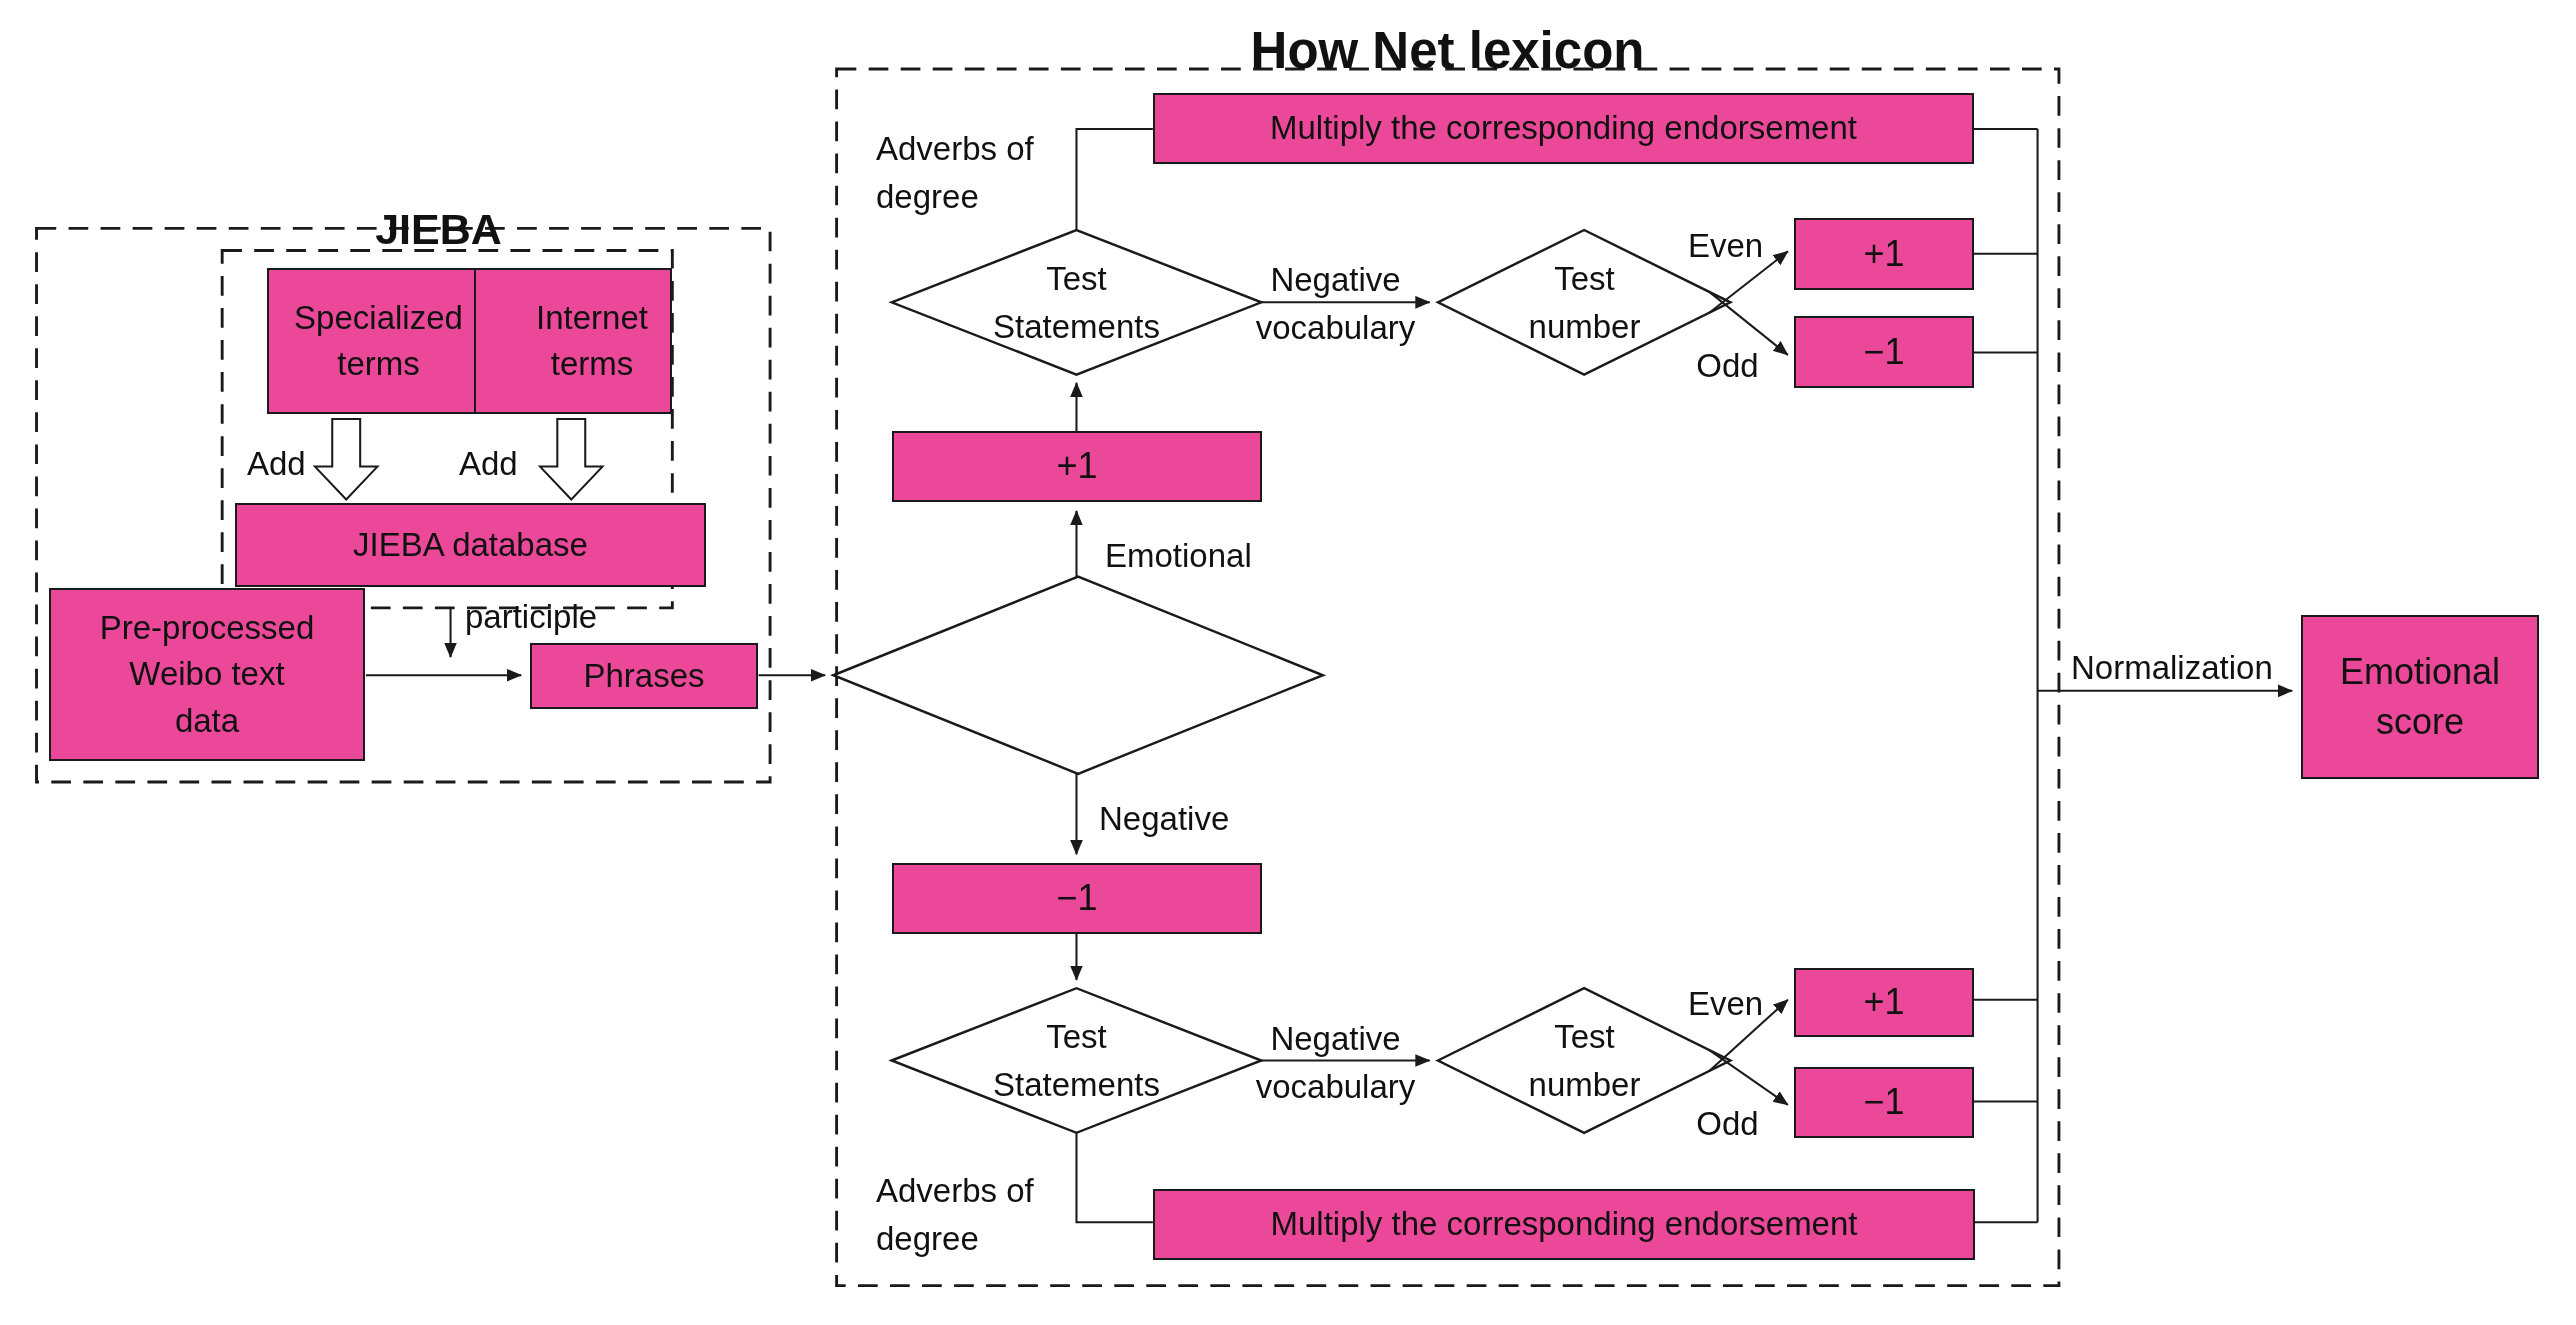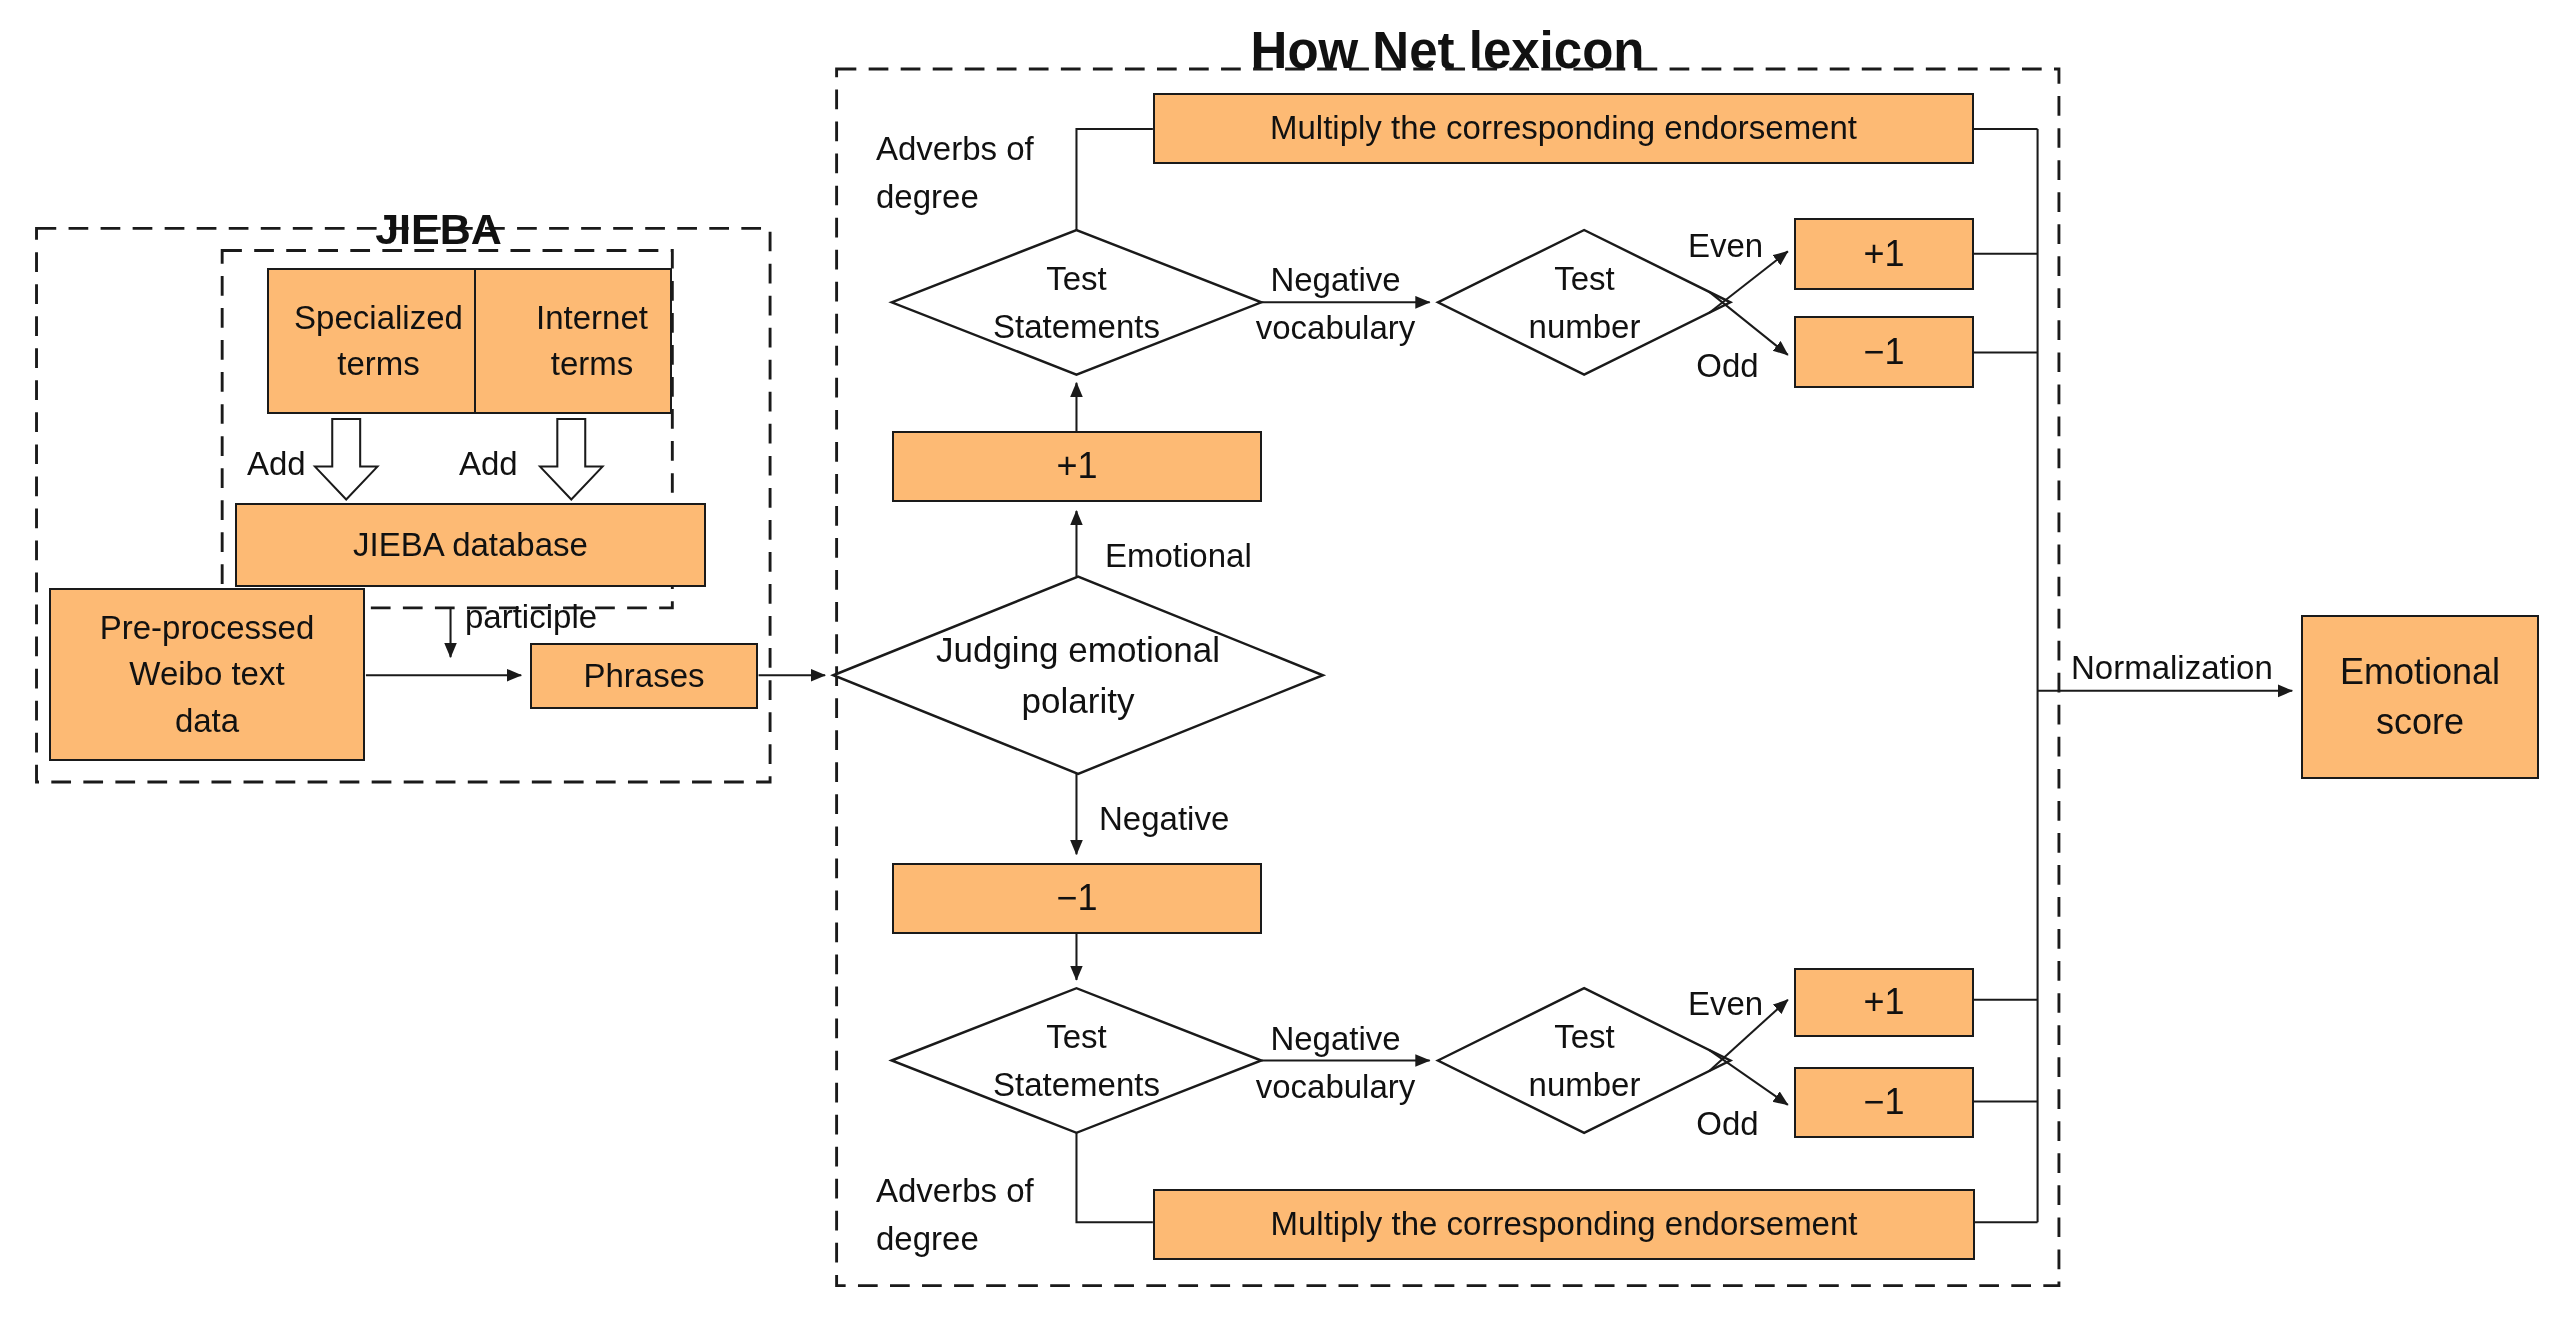--- a/index.html
+++ b/index.html
@@ -1,19 +1,19 @@
 <!DOCTYPE html>
 <html style="font-size:13px"><head>
 <meta charset="utf-8">
 <style>
   html,body{margin:0;padding:0;background:#ffffff;}
   #stage{position:relative;width:2576px;height:1325px;background:#ffffff;
          font-family:"Liberation Sans",sans-serif;color:#111;overflow:hidden;}
   #wires{position:absolute;left:0;top:0;width:2576px;height:1325px;}
-  .box{position:absolute;border:2.5px solid #1a1a1a;background:#fdba74;
+  .box{position:absolute;border:2.5px solid #1a1a1a;background:#ec4899;
        display:flex;align-items:center;justify-content:center;text-align:center;
        font-size:33px;line-height:1.4;white-space:pre-line;box-sizing:border-box;}
   .lbl{position:absolute;font-size:33px;line-height:1.45;white-space:pre-line;}
   .lbl.center{text-align:center;}
   .title{position:absolute;font-weight:bold;text-align:center;white-space:pre;}
   .dtext{position:absolute;display:flex;align-items:center;justify-content:center;
          text-align:center;font-size:33px;line-height:1.45;white-space:pre-line;}
   .big{font-size:36px;}
 </style>
 </head>
@@ -99,22 +99,20 @@
 vocabulary</div>
   <div class="dtext" style="left:1461px;top:255px;width:247px;height:95px;">Test
 number</div>
   <div class="lbl center" style="left:1668px;top:222px;width:115px;">Even</div>
   <div class="lbl center" style="left:1670px;top:342px;width:115px;">Odd</div>
   <div class="box big" style="left:1794px;top:218px;width:180px;height:72px;">+1</div>
   <div class="box big" style="left:1794px;top:316px;width:180px;height:72px;">−1</div>
 
   <div class="box big" style="left:892px;top:431px;width:370px;height:71px;">+1</div>
   <div class="lbl" style="left:1105px;top:532px;">Emotional</div>
-  <div class="dtext" style="left:897px;top:626px;width:362px;height:99px;font-size:35px;">Judging emotional
-polarity</div>
   <div class="lbl" style="left:1099px;top:795px;">Negative</div>
   <div class="box big" style="left:892px;top:863px;width:370px;height:71px;">−1</div>
 
   <div class="dtext" style="left:953px;top:1013px;width:247px;height:95px;">Test
 Statements</div>
   <div class="lbl center" style="left:1212px;top:1015px;width:247px;">Negative
 vocabulary</div>
   <div class="dtext" style="left:1461px;top:1013px;width:247px;height:95px;">Test
 number</div>
   <div class="lbl center" style="left:1668px;top:980px;width:115px;">Even</div>

